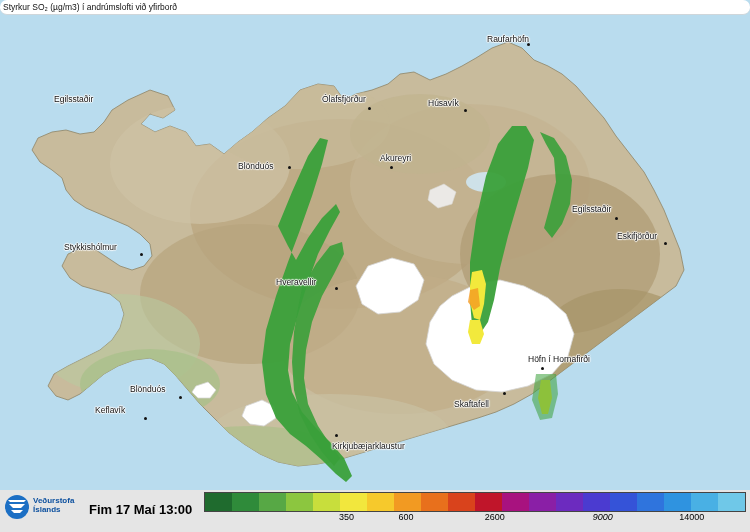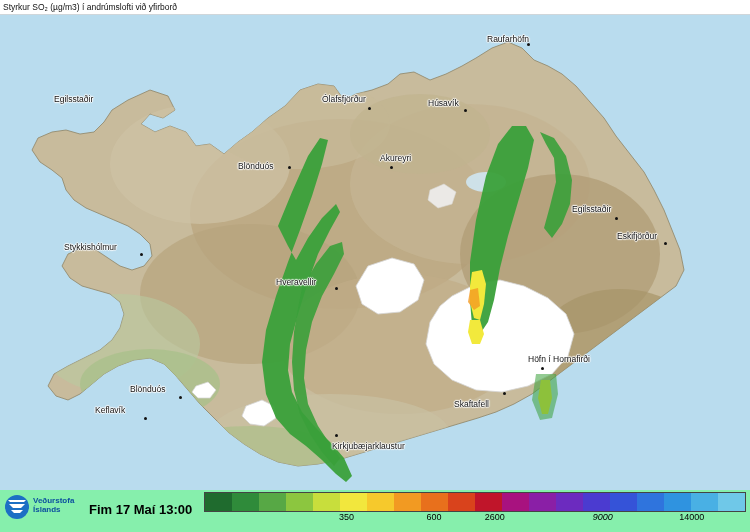--- a/index.html
+++ b/index.html
@@ -10,20 +10,21 @@
   }
   #app{position:relative;width:750px;height:532px;overflow:hidden;background:#b9dcee;}
 
   
   .topbar{
     position:absolute;left:0;top:0;width:750px;height:14px;
     background:#ffffff;
     border-bottom:1px solid #cfd6da;
     font-size:8.5px;color:#111;
     z-index:40;
+    border-radius:7px;
   }
   .topbar .left{position:absolute;left:3px;top:2px;white-space:nowrap;}
   .topbar .right{position:absolute;right:4px;top:2px;white-space:nowrap;}
 
   
   .maparea{
     position:absolute;left:0;top:14px;width:750px;height:476px;
     background:#b9dcee;
     overflow:hidden;
   }
@@ -36,21 +37,21 @@
     z-index:20;
   }
   .dot{
     position:absolute;width:3px;height:3px;border-radius:50%;
     background:#111;z-index:19;
   }
 
   
   .bottombar{
     position:absolute;left:0;top:490px;width:750px;height:42px;
-    background:#86efac;z-index:40;
+    background:#e5e5e5;z-index:40;
   }
   .logo{
     position:absolute;left:4px;top:4px;width:26px;height:26px;
   }
   .logotext{
     position:absolute;left:33px;top:6px;font-size:8px;color:#0b4f9e;line-height:9px;font-weight:bold;
   }
   .timestamp{
     position:absolute;left:62px;top:12px;font-size:13px;font-weight:bold;color:#000;padding-left:27px;
   }
@@ -238,19 +239,19 @@
         <div class="sw" style="background: rgb(75, 59, 208);"></div>
         <div class="sw" style="background: rgb(53, 83, 216);"></div>
         <div class="sw" style="background: rgb(47, 116, 221);"></div>
         <div class="sw" style="background: rgb(47, 147, 224);"></div>
         <div class="sw" style="background: rgb(73, 176, 228);"></div>
         <div class="sw" style="background: rgb(111, 200, 232);"></div>
       </div>
     <div class="legendlabels" id="legend-labels">
         <span style="left: 0px; margin-top: 26px;">50</span>
         <span style="left: 135px;">350</span>
-        <span style="left: 194.4px; margin-left: 28px;">600</span>
+        <span style="left: 194.4px;">600</span>
         <span style="left: 280.8px;">2600</span>
         <span style="left: 388.8px; font-style: italic;">9000</span>
         <span style="left: 475.2px;">14000</span>
       </div>
   </div>
 </div>
 
 </body></html>

